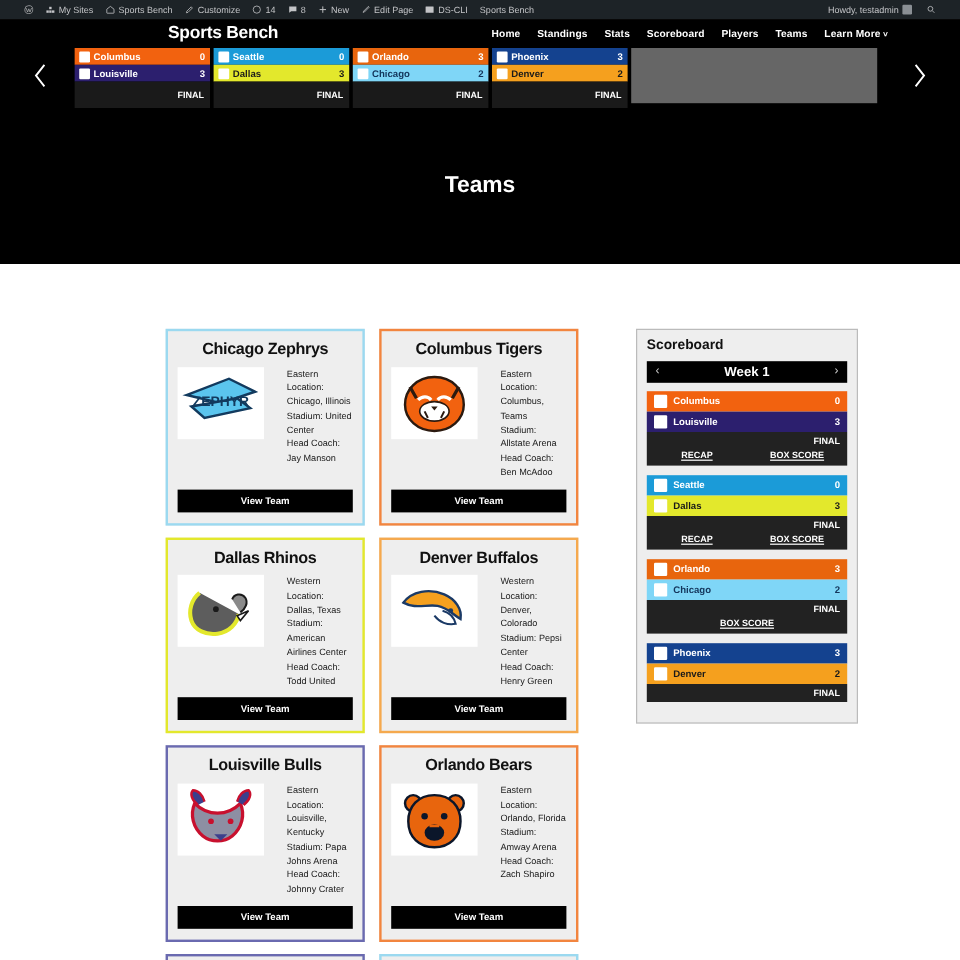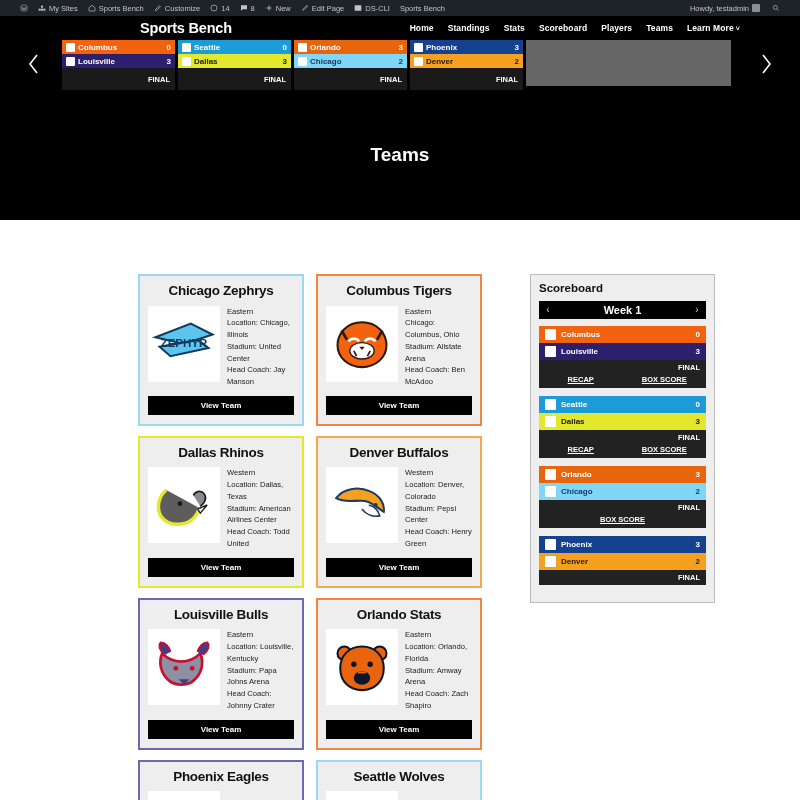--- a/index.html
+++ b/index.html
@@ -183,30 +183,31 @@
     text-align: center;
     font-size: 13.5px;
     font-weight: bold;
     color: #111;
     line-height: 1.15;
     margin-bottom: 7px;
     letter-spacing: -0.3px;
   }
   .team-body { display: flex; gap: 7px; flex: 1; }
   .team-logo {
-    width: 72px; height: 76px; flex: 0 0 72px;
+    width: 72px; height: 60px; flex: 0 0 72px;
     background: #ffffff;
     display: flex; align-items: center; justify-content: center;
   }
   .team-logo svg { width: 68px; height: 56px; display:block; }
   .team-meta {
     font-size: 7.6px;
     line-height: 1.55;
     color: #1a1a1a;
     flex: 1;
+    margin-left: 12px;
   }
   .view-team {
     margin-top: 8px;
     background: #000000;
     color: #ffffff;
     text-align: center;
     font-size: 8px;
     font-weight: bold;
     padding: 5px 0;
     text-decoration: none;
@@ -507,21 +508,21 @@
               <path d="M50 8C28 8 14 24 14 42s16 32 36 32 36-14 36-32S72 8 50 8z" fill="#f2620f" stroke="#2b1a10" stroke-width="3"></path>
               <path d="M20 20l8 14M80 20l-8 14" stroke="#2b1a10" stroke-width="4" fill="none"></path>
               <path d="M30 36c5-5 12-5 16 0M54 36c4-5 11-5 16 0" stroke="#fff" stroke-width="4" fill="none"></path>
               <ellipse cx="50" cy="50" rx="18" ry="12" fill="#fff" stroke="#2b1a10" stroke-width="2"></ellipse>
               <path d="M38 50l4 8M62 50l-4 8" stroke="#2b1a10" stroke-width="2.5"></path>
               <path d="M46 44h8l-4 5z" fill="#2b1a10"></path>
             </svg>
         </div>
         <div class="team-meta">
           <div>Eastern</div>
-          <div>Chicago: Columbus, Ohio</div>
+          <div>Location: Columbus, Teams</div>
           <div>Stadium: Allstate Arena</div>
           <div>Head Coach: Ben McAdoo</div>
         </div>
       </div>
       <a class="view-team">View Team</a>
     </div>
 
     <div class="team-card" style="border-color: rgb(227, 232, 44);">
       <h3>Dallas Rhinos</h3>
       <div class="team-body">
@@ -579,21 +580,21 @@
           <div>Eastern</div>
           <div>Location: Louisville, Kentucky</div>
           <div>Stadium: Papa Johns Arena</div>
           <div>Head Coach: Johnny Crater</div>
         </div>
       </div>
       <a class="view-team">View Team</a>
     </div>
 
     <div class="team-card" style="border-color: rgb(242, 133, 63);">
-      <h3>Orlando Stats</h3>
+      <h3>Orlando Bears</h3>
       <div class="team-body">
         <div class="team-logo">
           <svg viewBox="0 0 100 80">
               <circle cx="24" cy="20" r="10" fill="#e8650d" stroke="#0b162a" stroke-width="3"></circle>
               <circle cx="76" cy="20" r="10" fill="#e8650d" stroke="#0b162a" stroke-width="3"></circle>
               <path d="M50 10c-20 0-32 14-32 32 0 20 14 32 32 32s32-12 32-32c0-18-12-32-32-32z" fill="#e8650d" stroke="#0b162a" stroke-width="3"></path>
               <circle cx="38" cy="36" r="4" fill="#0b162a"></circle>
               <circle cx="62" cy="36" r="4" fill="#0b162a"></circle>
               <ellipse cx="50" cy="56" rx="12" ry="10" fill="#0b162a"></ellipse>
               <path d="M44 48h12" stroke="#e8650d" stroke-width="3"></path>

